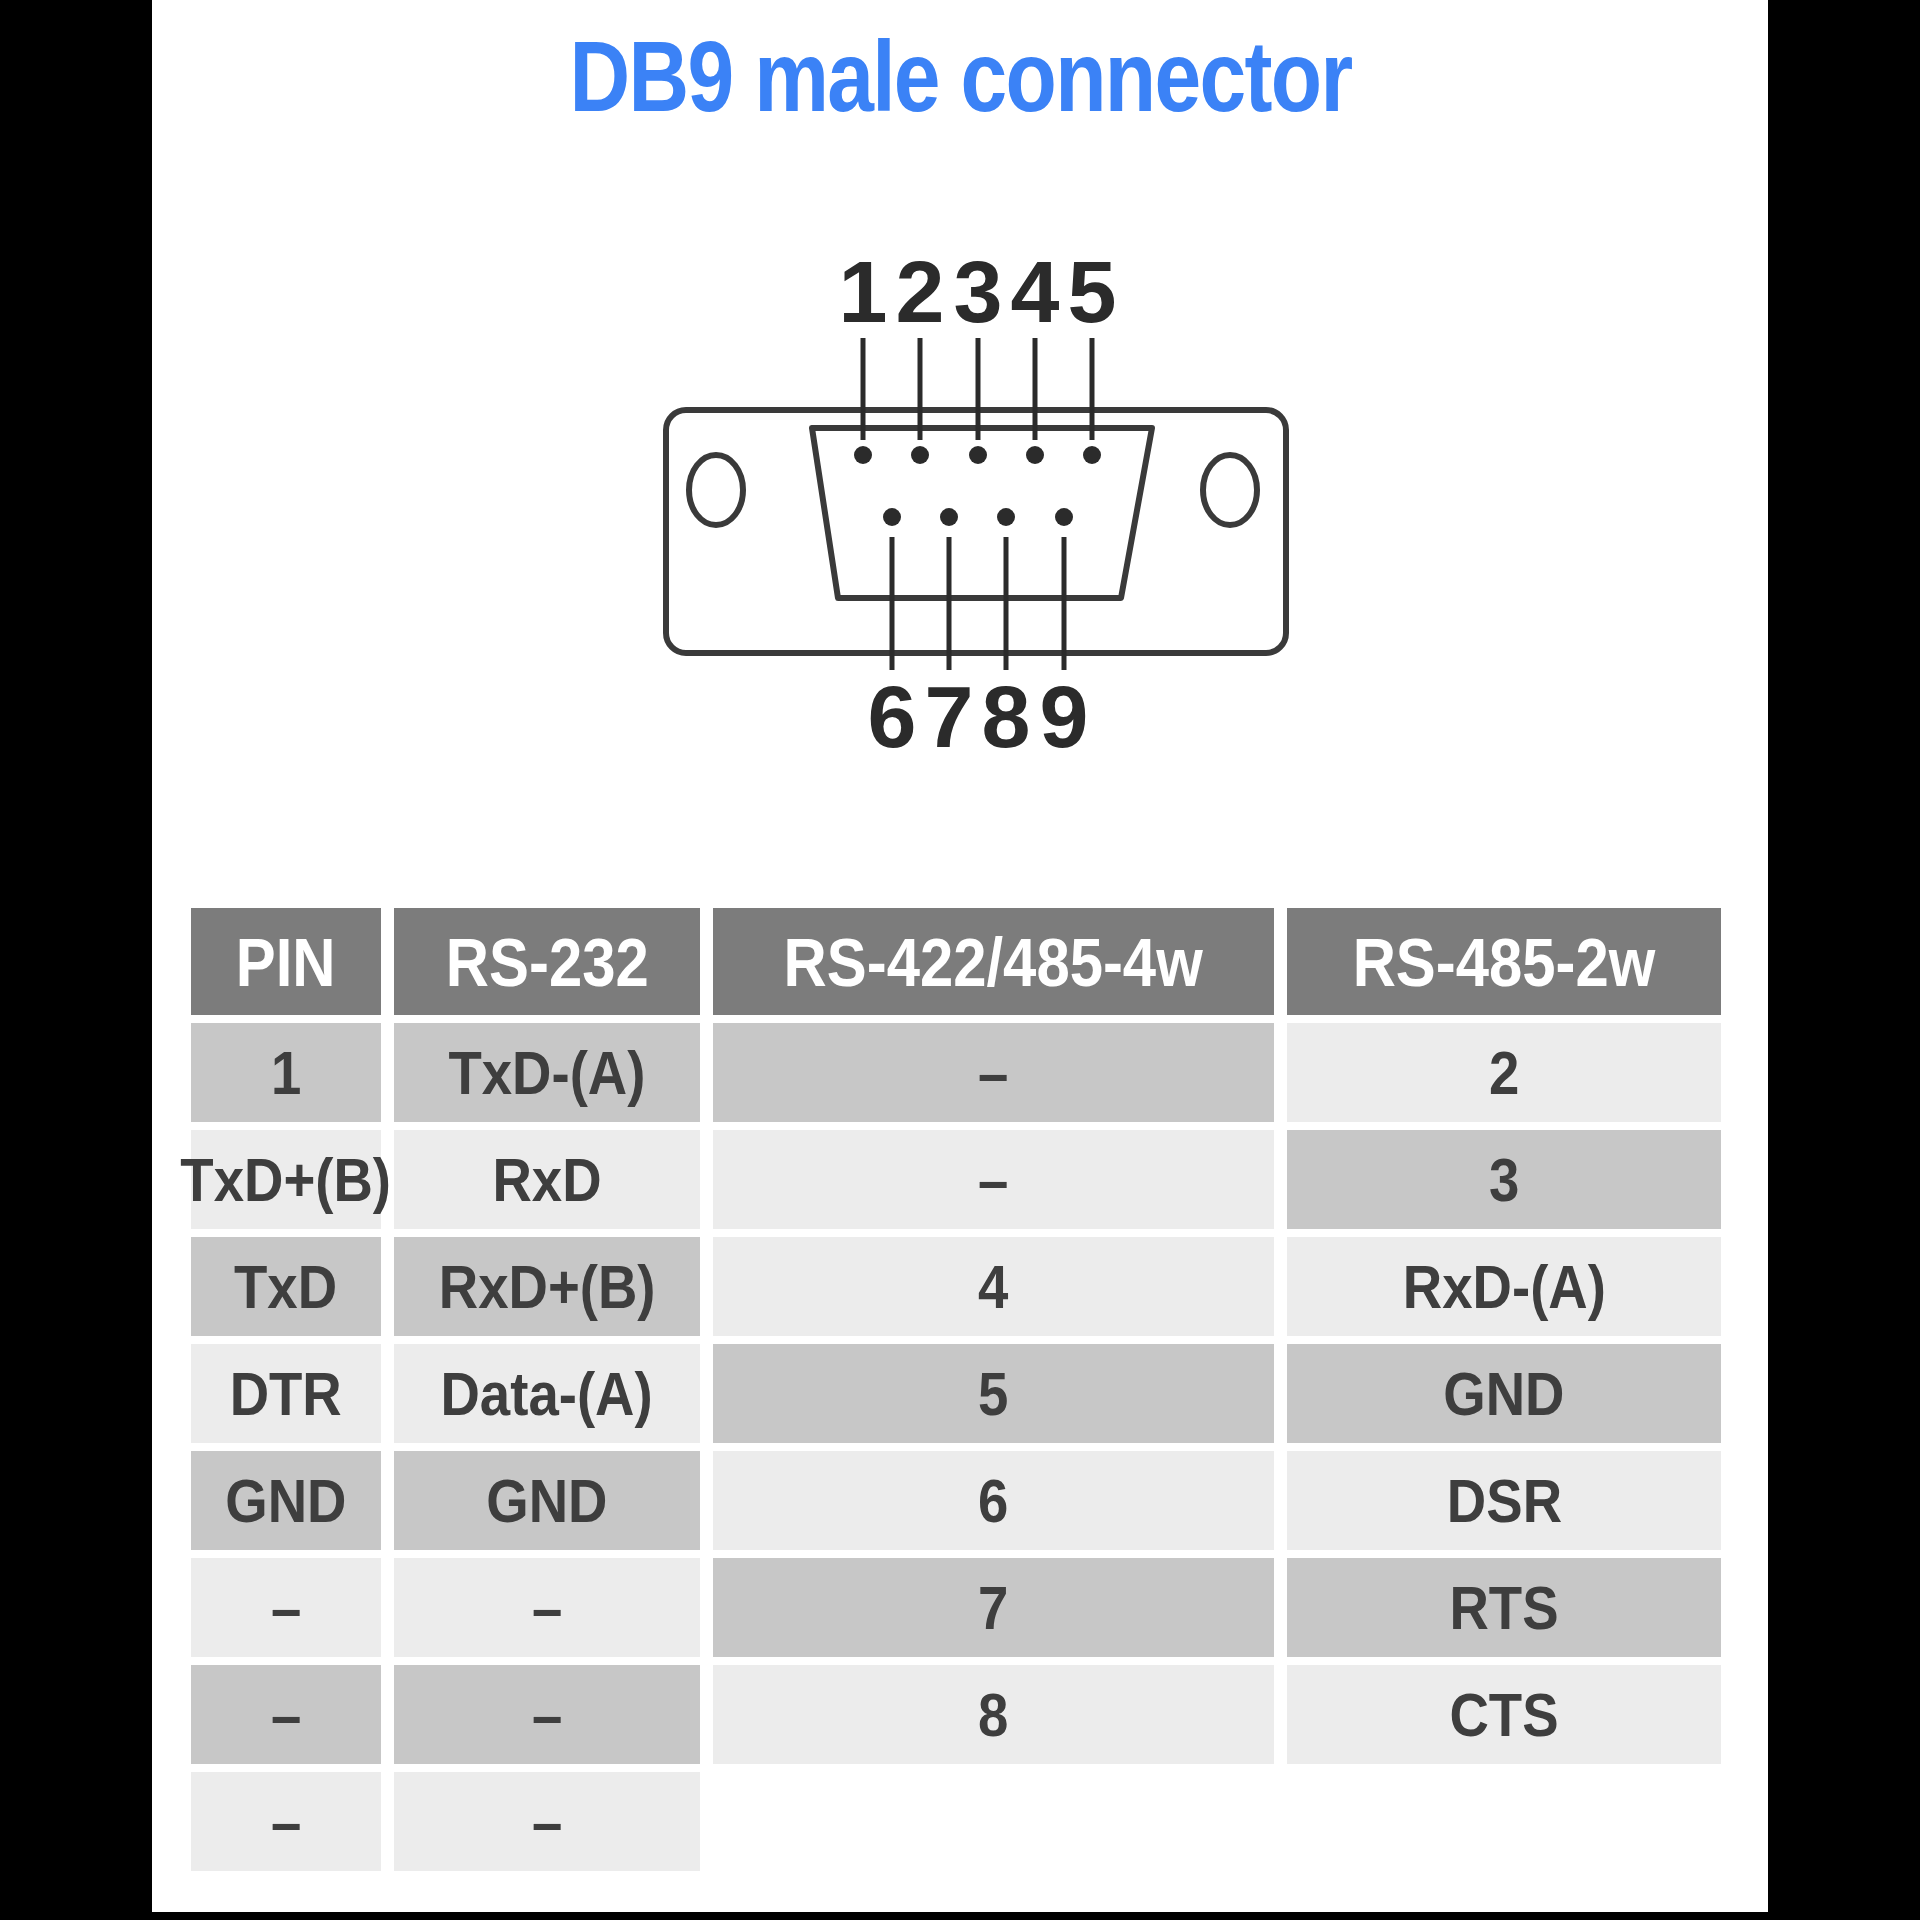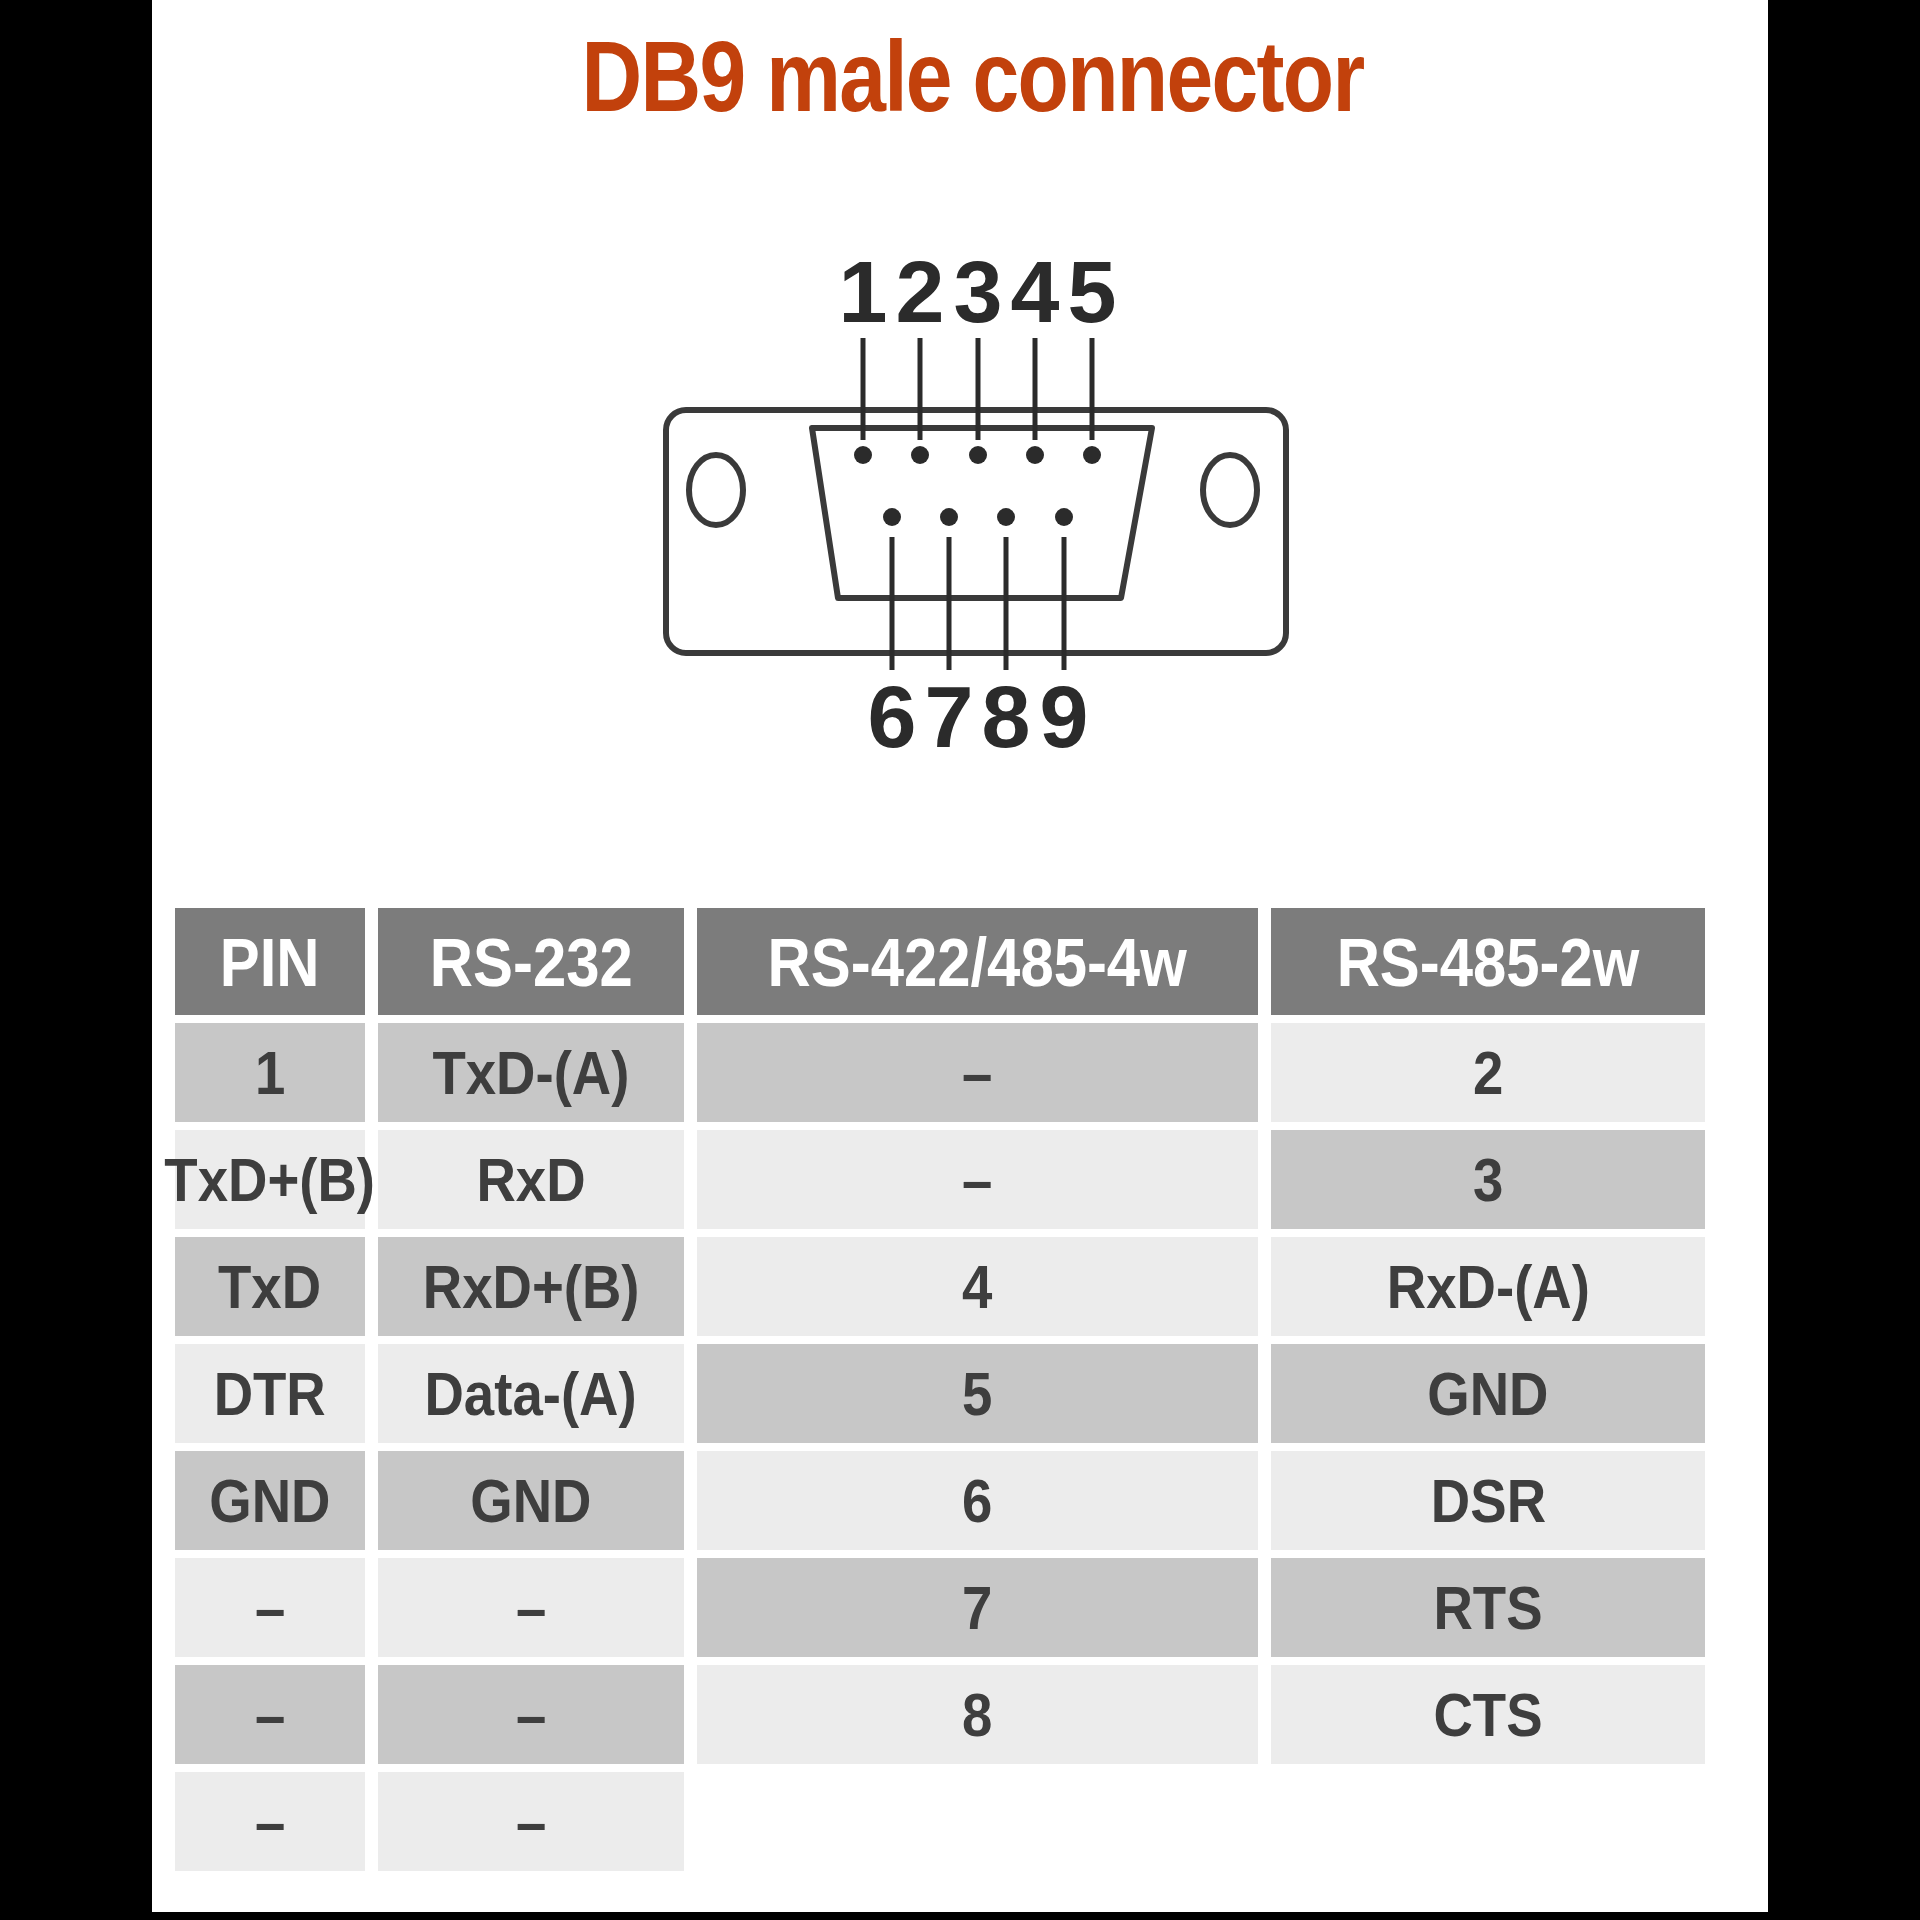--- a/index.html
+++ b/index.html
@@ -29,26 +29,26 @@
     position: absolute;
     left: 0;
     bottom: 0;
     width: 1920px;
     height: 8px;
     background: #000;
   }
   .page-title {
     position: absolute;
     top: 26px;
-    left: 12px;
+    left: 0;
     width: 100%;
     text-align: center;
     font-size: 100px;
     font-weight: bold;
-    color: #c2410c;
+    color: #3b82f6;
     line-height: 1.0;
     white-space: nowrap;
   }
   .page-title > span {
     display: inline-block;
     transform: scaleX(0.84);
     transform-origin: center;
     letter-spacing: -2px;
   }
   .connector-svg {
@@ -57,21 +57,21 @@
     top: 170px;
   }
   .pin-num {
     font-family: "Liberation Sans", "DejaVu Sans", sans-serif;
     font-weight: bold;
     font-size: 88px;
     fill: #2b2b2b;
   }
   .pin-table {
     position: absolute;
-    left: 23px;
+    left: 39px;
     top: 908px;
     display: grid;
     grid-template-columns: 190px 306px 561px 434px;
     column-gap: 13px;
     row-gap: 8px;
   }
   .cell {
     display: flex;
     align-items: center;
     justify-content: center;

